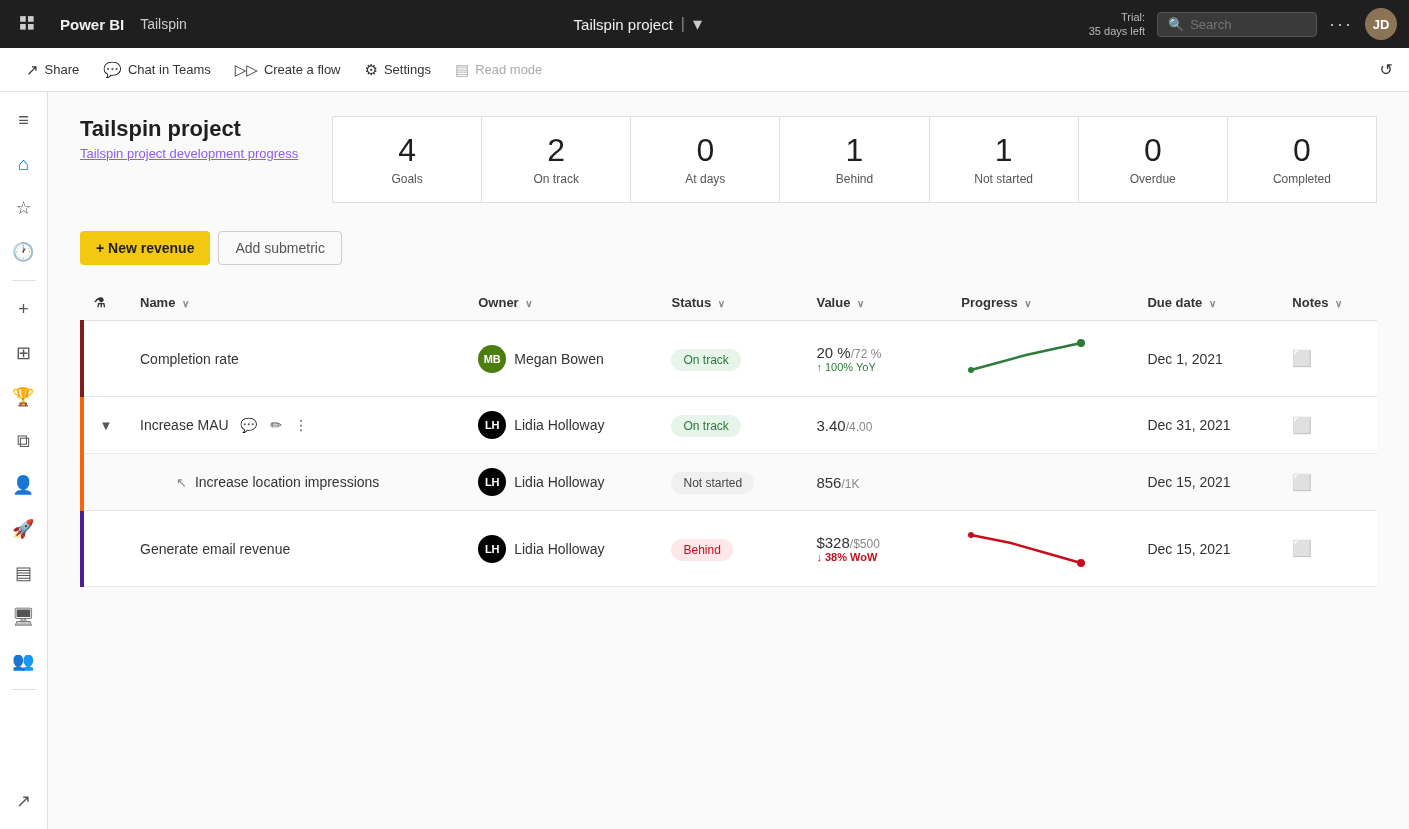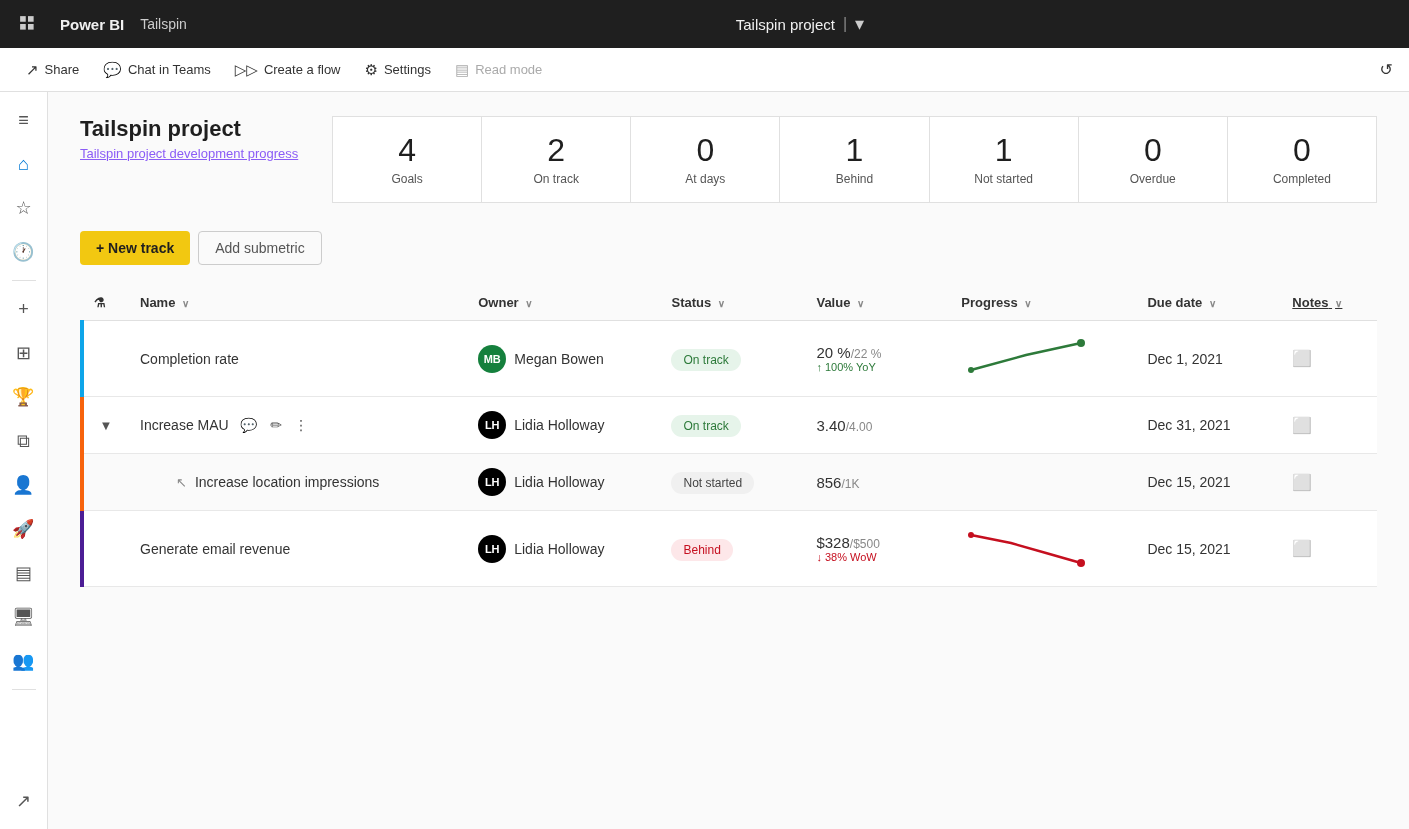--- a/index.html
+++ b/index.html
@@ -98,51 +98,51 @@
       padding: 10px 12px; text-align: left; font-size: 13px; font-weight: 600;
       color: #333; white-space: nowrap;
     }
     .th-filter { width: 40px; }
     .th-name { min-width: 280px; }
     .th-owner { min-width: 160px; }
     .th-status { min-width: 120px; }
     .th-value { min-width: 120px; }
     .th-progress { min-width: 140px; }
     .th-duedate { min-width: 120px; }
-    .th-notes { min-width: 80px; text-decoration: underline; }
+    .th-notes { min-width: 80px; }
     .col-sort { font-size: 10px; color: #888; margin-left: 3px; }
 
     .metric-row { border-bottom: 1px solid #e8e8e8; background: #fff; position: relative; }
     .metric-row td { padding: 14px 12px; font-size: 14px; vertical-align: middle; }
 
     .name-cell { display: flex; align-items: center; gap: 8px; }
     .expand-btn { background: none; border: none; cursor: pointer; color: #555; font-size: 13px; width: 20px; }
     .row-actions { display: flex; align-items: center; gap: 4px; }
     .row-action-btn { background: none; border: none; cursor: pointer; color: #555; font-size: 14px; padding: 2px 4px; }
 
     .owner-cell { display: flex; align-items: center; gap: 8px; }
     .owner-avatar {
       width: 28px; height: 28px; border-radius: 50%;
       display: flex; align-items: center; justify-content: center;
       font-size: 11px; font-weight: 600; color: #fff; flex-shrink: 0;
     }
-    .avatar-mb { background: #15803d; }
+    .avatar-mb { background: #4d7c0f; }
     .avatar-lh { background: #000000; }
 
     .status-badge {
       padding: 4px 12px; border-radius: 12px; font-size: 12px; font-weight: 500; white-space: nowrap;
     }
     .status-ontrack { background: #e6f4ea; color: #2d7a3a; }
     .status-notstarted { background: #f0f0f0; color: #444; }
     .status-behind { background: #fde7e9; color: #c50f1f; }
 
     .value-cell { font-size: 15px; font-weight: 500; }
     .value-unit { font-size: 12px; color: #888; font-weight: 400; }
     .value-yoy { font-size: 11px; color: #2d7a3a; display: block; }
-    .value-wow { font-size: 11px; color: #c50f1f; display: block; }
+    .value-wow { font-size: 11px; color: #c50f1f; display: block; font-weight: bold; }
 
     .progress-chart { width: 130px; height: 44px; }
 
     .duedate-cell { font-size: 13px; color: #333; }
     .notes-icon { color: #555; font-size: 16px; }
   </style>
 </head>
 <body>
 
 <div class="topbar">
@@ -156,20 +156,32 @@
   </div>
   <span class="topbar-logo">Power BI</span>
   <span class="topbar-appname">Tailspin</span>
 
   <div class="topbar-spacer">
     <span class="topbar-project">Tailspin project</span>
     <span class="topbar-divider">|</span>
     <button class="topbar-dropdown">▾</button>
   </div>
 
+  <div class="topbar-right">
+    <div class="trial-box">
+      <span>Trial:</span>
+      <span>35 days left</span>
+    </div>
+    <div class="search-box">
+      <span class="search-icon">🔍</span>
+      <input type="text" placeholder="Search" style="">
+    </div>
+    <span class="topbar-more">···</span>
+    <div class="avatar" style="background:#8b7355; display:flex; align-items:center; justify-content:center; color:#fff; font-size:13px; font-weight:600;">JD</div>
+  </div>
 </div>
 
 <div class="toolbar">
   <button class="toolbar-btn">
     <span class="icon">↗</span>
     <span>Share</span>
   </button>
   <button class="toolbar-btn">
     <span class="icon">💬</span>
     <span>Chat in Teams</span>
@@ -243,21 +255,21 @@
           <div class="stat-label">Overdue</div>
         </div>
         <div class="stat-card">
           <div class="stat-number">0</div>
           <div class="stat-label">Completed</div>
         </div>
       </div>
     </div>
 
     <div class="action-bar">
-      <button class="btn-new-metric">+ New track</button>
+      <button class="btn-new-metric">+ New revenue</button>
       <button class="btn-add-submetric">Add submetric</button>
     </div>
 
     <table class="metrics-table">
       <thead>
         <tr class="table-header-row">
           <th class="th-filter">
             <span style="cursor:pointer;">⚗</span>
           </th>
           <th class="th-name">
@@ -285,39 +297,39 @@
             <span class="col-sort">∨</span>
           </th>
           <th class="th-notes">
             <span>Notes</span>
             <span class="col-sort">∨</span>
           </th>
         </tr>
       </thead>
       <tbody>
 
-        <tr class="metric-row" style="border-left: 4px solid #0ea5e9;">
+        <tr class="metric-row" style="border-left: 4px solid #7f1d1d;">
           <td></td>
           <td>
             <div class="name-cell">
               <span>Completion rate</span>
             </div>
           </td>
           <td>
             <div class="owner-cell">
               <div class="owner-avatar avatar-mb">MB</div>
               <span>Megan Bowen</span>
             </div>
           </td>
           <td>
             <span class="status-badge status-ontrack">On track</span>
           </td>
           <td>
             <div class="value-cell">
-              <span>20 %</span><span class="value-unit">/22 %</span>
+              <span>20 %</span><span class="value-unit">/72 %</span>
               <span class="value-yoy">↑ 100% YoY</span>
             </div>
           </td>
           <td>
             <svg width="130" height="44" class="progress-chart">
               <polyline points="10,35 65,20 120,8" style="fill:none;stroke:#2d7a3a;stroke-width:2.5;"></polyline>
               <circle cx="10" cy="35" r="3" fill="#2d7a3a"></circle>
               <circle cx="120" cy="8" r="4" fill="#2d7a3a"></circle>
             </svg>
           </td>

